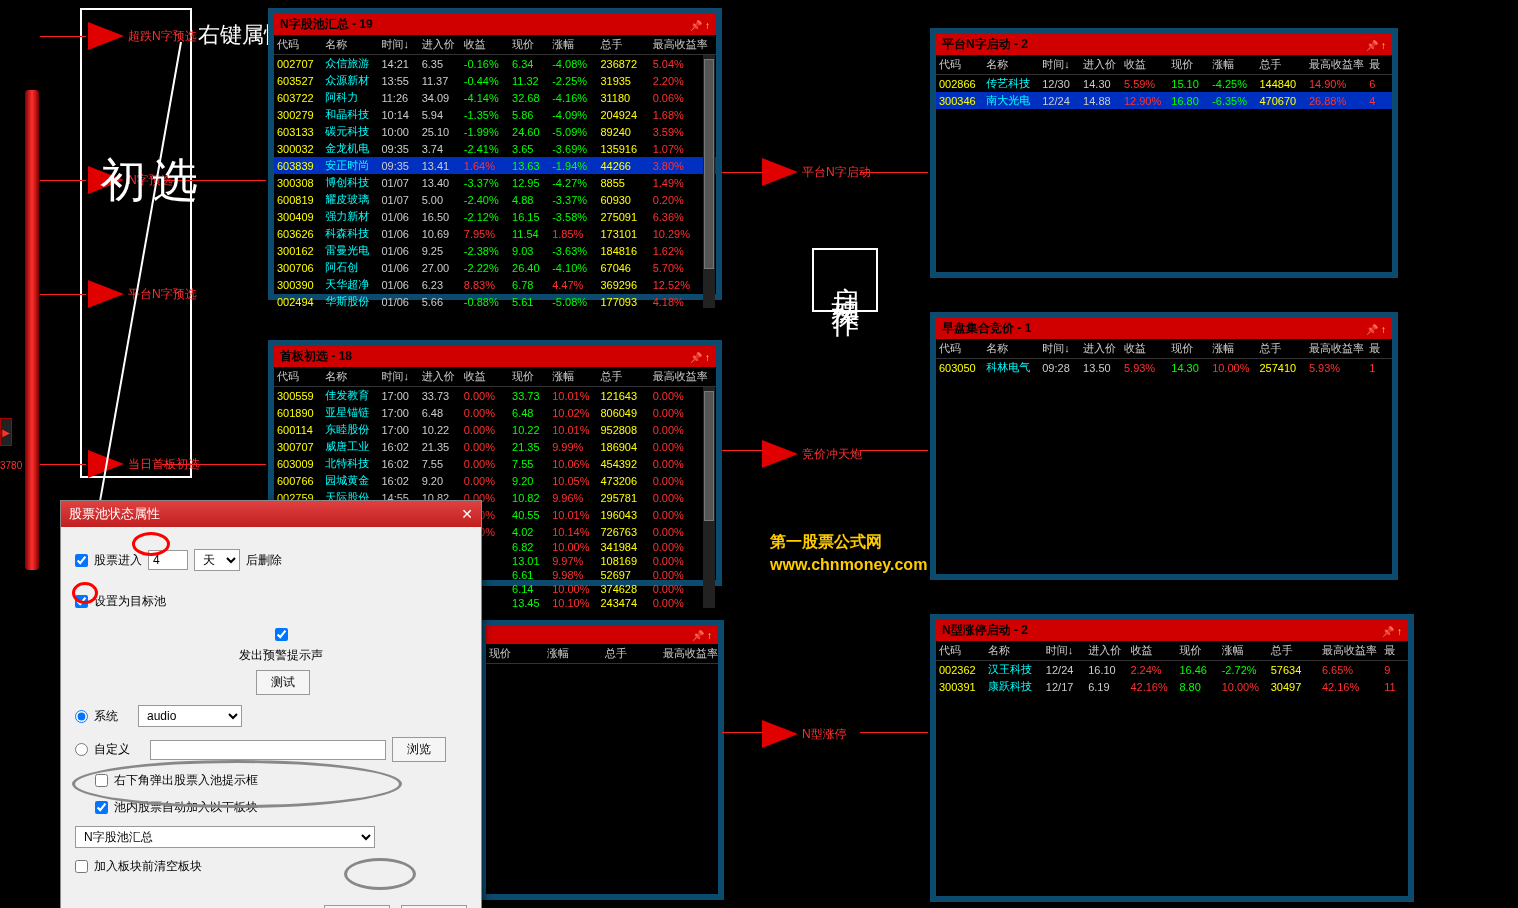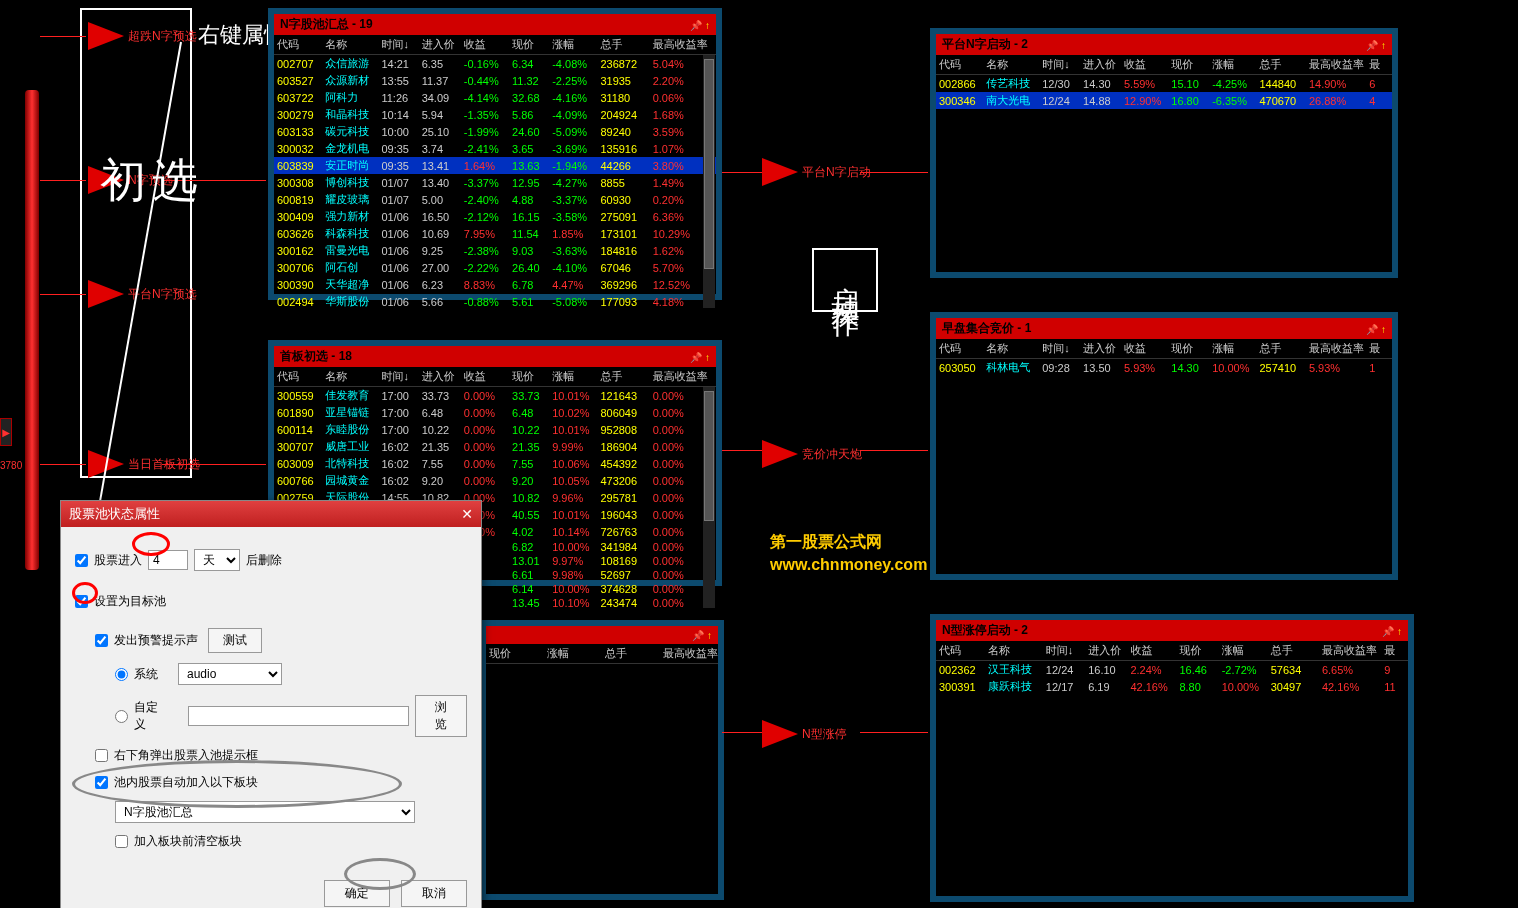--- a/index.html
+++ b/index.html
@@ -35,21 +35,21 @@
   
   .scrollbar { position: absolute; right: 1px; top: 20px; bottom: 2px; width: 12px; background: #222; }
   .scroll-thumb { position: absolute; left: 1px; right: 1px; background: #555; border: 1px solid #777; }
   
   .dialog { position: absolute; background: #f0f0f0; border: 1px solid #888; box-shadow: 2px 2px 8px rgba(0,0,0,0.5); }
   .dialog-titlebar { background: linear-gradient(to bottom, #e04040, #c02020); color: #fff; padding: 4px 8px; font-size: 13px; display: flex; justify-content: space-between; align-items: center; }
   .dialog-titlebar .close { cursor: pointer; font-size: 14px; }
   .dialog-body { padding: 12px 14px; color: #000; font-size: 12px; }
   .dialog-row { margin: 10px 0; display: flex; align-items: center; gap: 6px; }
   .dialog-row.indent1 { margin-left: 20px; }
-  .dialog-row.indent2 { margin-left: 40px; }
+  .dialog-row.indent2 { }
   .dialog input[type=text] { border: 1px solid #999; padding: 2px 4px; font-size: 12px; }
   .dialog select { border: 1px solid #999; padding: 2px 4px; font-size: 12px; background: #fff; }
   .dialog button { border: 1px solid #999; background: #f5f5f5; padding: 3px 14px; font-size: 12px; cursor: pointer; }
   .dialog-footer { text-align: right; padding: 8px 14px 12px; }
   .dialog-footer button { margin-left: 8px; padding: 4px 20px; }
   
   .red-circle { position: absolute; border: 3px solid #ff0000; border-radius: 50%; pointer-events: none; }
   .red-ellipse { position: absolute; border: 3px solid #888; border-radius: 50%; pointer-events: none; }
   
   .anno-text { position: absolute; color: #fff; font-size: 22px; }
@@ -729,21 +729,21 @@
       <input type="checkbox" checked="" style="">
       <span>股票进入</span>
       <input type="text" style="width: 40px;" value="4">
       <select style="width:46px;"><option>天</option></select>
       <span>后删除</span>
     </div>
     <div class="dialog-row" style="margin-top:22px;">
       <input type="checkbox" checked="" style="">
       <span>设置为目标池</span>
     </div>
-    <div class="dialog-row indent1" style="margin-top:18px;">
+    <div class="dialog-row indent1" style="margin-top:18px;flex-direction:column;">
       <input type="checkbox" checked="" style="">
       <span>发出预警提示声</span>
       <button style="margin-left:4px;">测试</button>
     </div>
     <div class="dialog-row indent2">
       <input type="radio" name="snd" checked="" style="">
       <span>系统</span>
       <select style="width:104px; margin-left:14px;"><option>audio</option></select>
     </div>
     <div class="dialog-row indent2">

